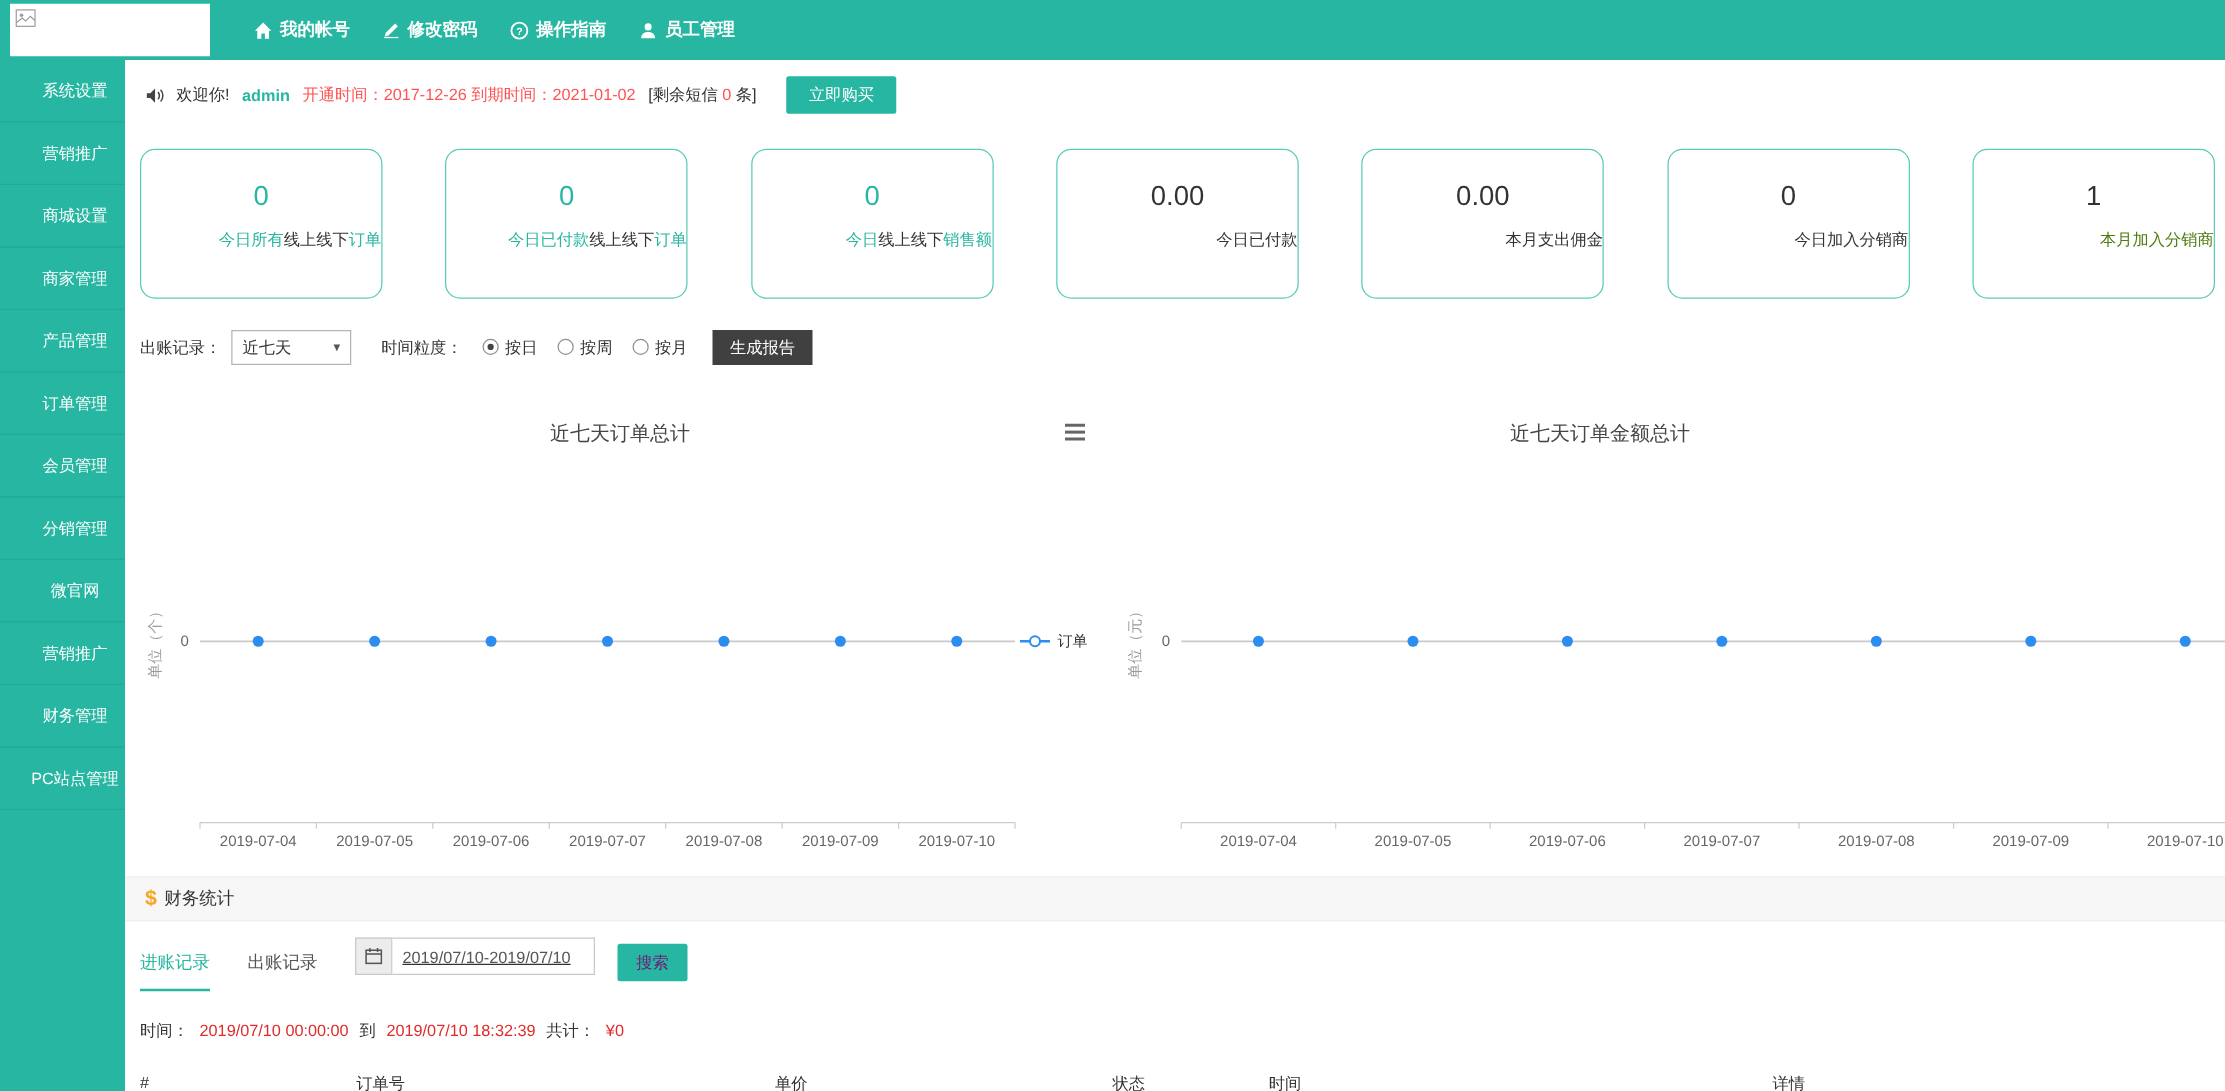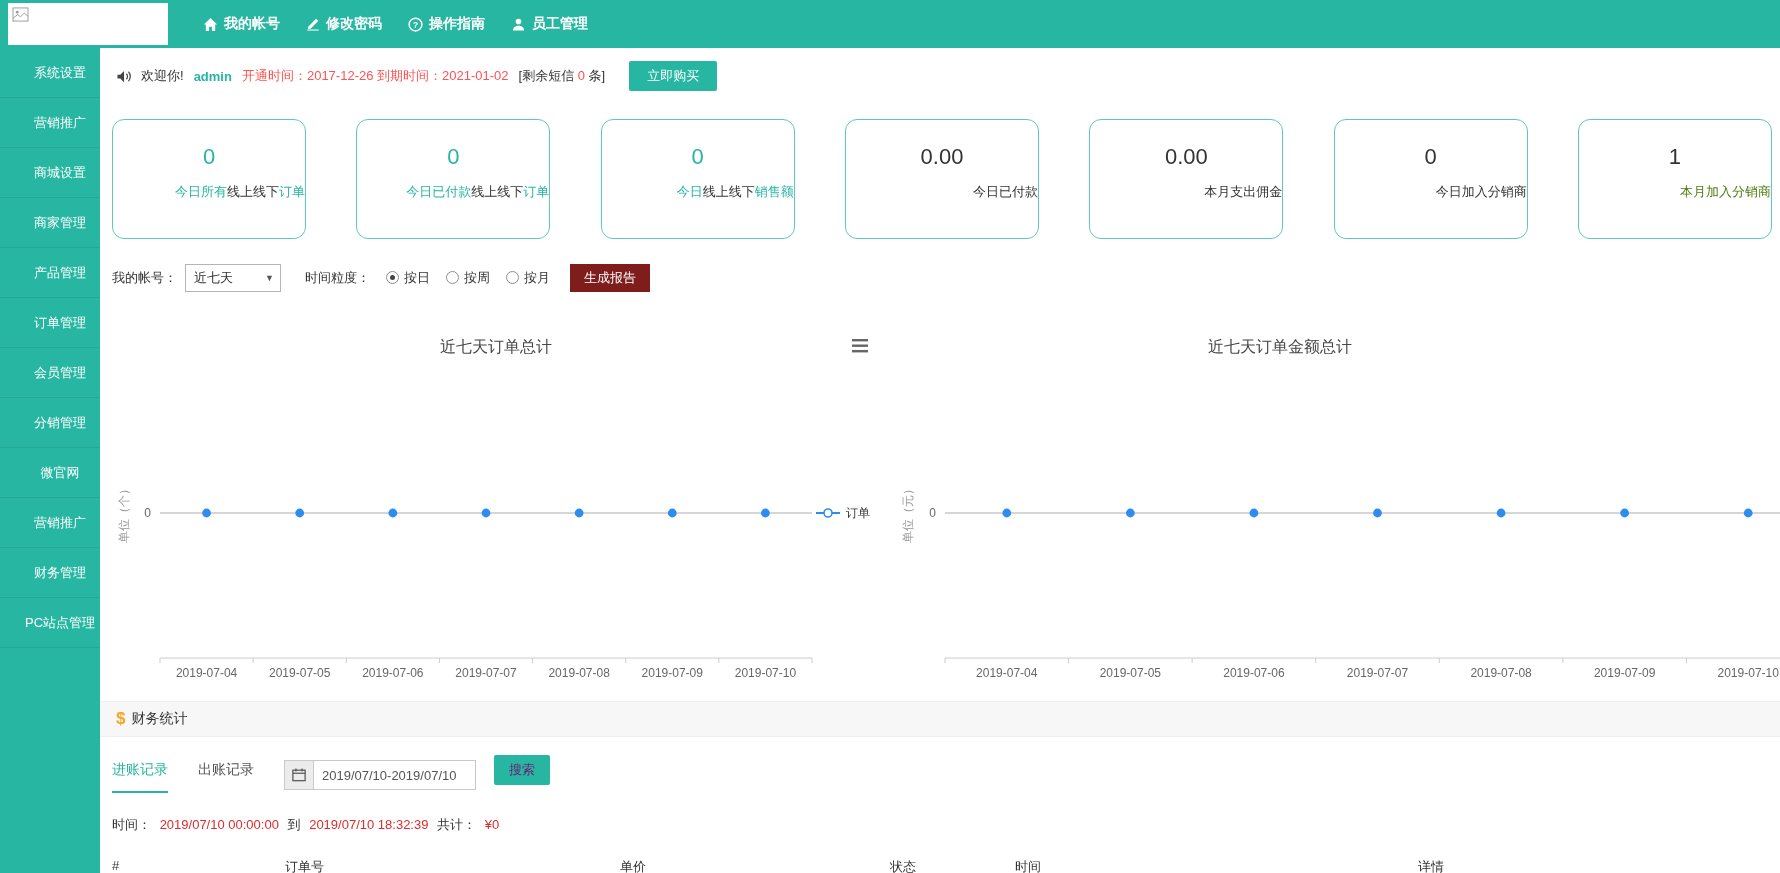--- a/index.html
+++ b/index.html
@@ -34,32 +34,32 @@
   .stat-label { margin-top: 13px; font-size: 13px; text-align: right; }
   
   .filter { position: absolute; left: 112px; top: 261px; height: 34px; display: flex; align-items: center; font-size: 13px; }
   .select { width: 96px; height: 28px; border: 1px solid #b5b5b5; background: #fff; display: flex; align-items: center; justify-content: space-between; padding: 0 6px 0 8px; margin-left: 8px; cursor: pointer; }
   .select .arrow { font-size: 9px; color: #555; }
   .gran-label { margin-left: 24px; }
   .radio-opt { display: inline-flex; align-items: center; margin-left: 16px; cursor: pointer; }
   .radio-circle { width: 13px; height: 13px; border: 1px solid #8f8f8f; border-radius: 50%; background: #fff; display: inline-block; position: relative; }
   .radio-circle.checked::after { content: ''; position: absolute; left: 3px; top: 3px; width: 5px; height: 5px; border-radius: 50%; background: #444; }
   .radio-label { margin-left: 5px; }
-  .report-btn { margin-left: 20px; background: #7f1d1d; color: #fff; border: none; height: 28px; padding: 0 14px; font-size: 13px; cursor: pointer; font-family: inherit; }
+  .report-btn { margin-left: 20px; background: #404040; color: #fff; border: none; height: 28px; padding: 0 14px; font-size: 13px; cursor: pointer; font-family: inherit; }
   
   .chart-left  { position: absolute; left: 112px; top: 318px; }
   .chart-right { position: absolute; left: 896px; top: 318px; }
   
   .fin-strip { position: absolute; left: 100px; top: 701px; width: 1680px; height: 36px; background: #f7f7f7; border-top: 1px solid #efefef; border-bottom: 1px solid #efefef; display: flex; align-items: center; padding-left: 16px; font-size: 14px; }
   .dollar { color: #f6a623; font-weight: bold; font-size: 17px; margin-right: 6px; }
   .tabs-row { position: absolute; left: 112px; top: 745px; height: 50px; display: flex; align-items: center; }
   .tabs { display: flex; align-items: stretch; height: 46px; }
   .tab { font-size: 14px; color: #555; margin-right: 30px; line-height: 44px; border-bottom: 2px solid transparent; cursor: pointer; }
   .tab.active { color: #26b6a1; border-bottom-color: #26b6a1; }
-  .date-group { display: flex; align-items: flex-start; height: 20px; }
+  .date-group { display: flex; align-items: flex-end; height: 20px; text-decoration: underline; }
   .cal-btn { width: 30px; height: 30px; background: #ececec; border: 1px solid #c9c9c9; display: flex; align-items: center; justify-content: center; cursor: pointer; }
   .date-input { width: 162px; height: 30px; border: 1px solid #c9c9c9; border-left: none; background: #fff; display: flex; align-items: center; padding: 0 8px; font-size: 13px; color: #555; cursor: text; }
   .search-btn { margin-left: 18px; background: #26b6a1; color: #701a75; border: none; height: 30px; padding: 0 15px; font-size: 13px; border-radius: 2px; cursor: pointer; font-family: inherit; }
   .summary { position: absolute; left: 112px; top: 812px; font-size: 13px; line-height: 26px; }
   .summary span { margin-right: 5px; }
   .summary .red { color: #e02b2b; }
   .table-head { position: absolute; left: 0; top: 858px; width: 1780px; height: 30px; }
   .th { position: absolute; top: 0; font-size: 13px; color: #333; }
 </style>
 </head>
@@ -169,21 +169,21 @@
       <div class="stat-value" style="color: rgb(51, 51, 51);">0</div>
       <div class="stat-label"><span style="color: rgb(51, 51, 51);">今日加入分销商</span></div>
     </div>
     <div class="stat-card">
       <div class="stat-value" style="color: rgb(51, 51, 51);">1</div>
       <div class="stat-label"><span style="color: #4d7c0f;">本月加入分销商</span></div>
     </div>
   </div>
 
 <div class="filter">
-  <span>我的帐号：</span>
+  <span>出账记录：</span>
   <div class="select">
     <span>近七天</span>
     <span class="arrow">▼</span>
   </div>
   <span class="gran-label">时间粒度：</span>
   <span id="radio-group"><span class="radio-opt">
         <span class="radio-circle checked"></span>
         <span class="radio-label">按日</span>
       </span><span class="radio-opt">
         <span class="radio-circle"></span>

